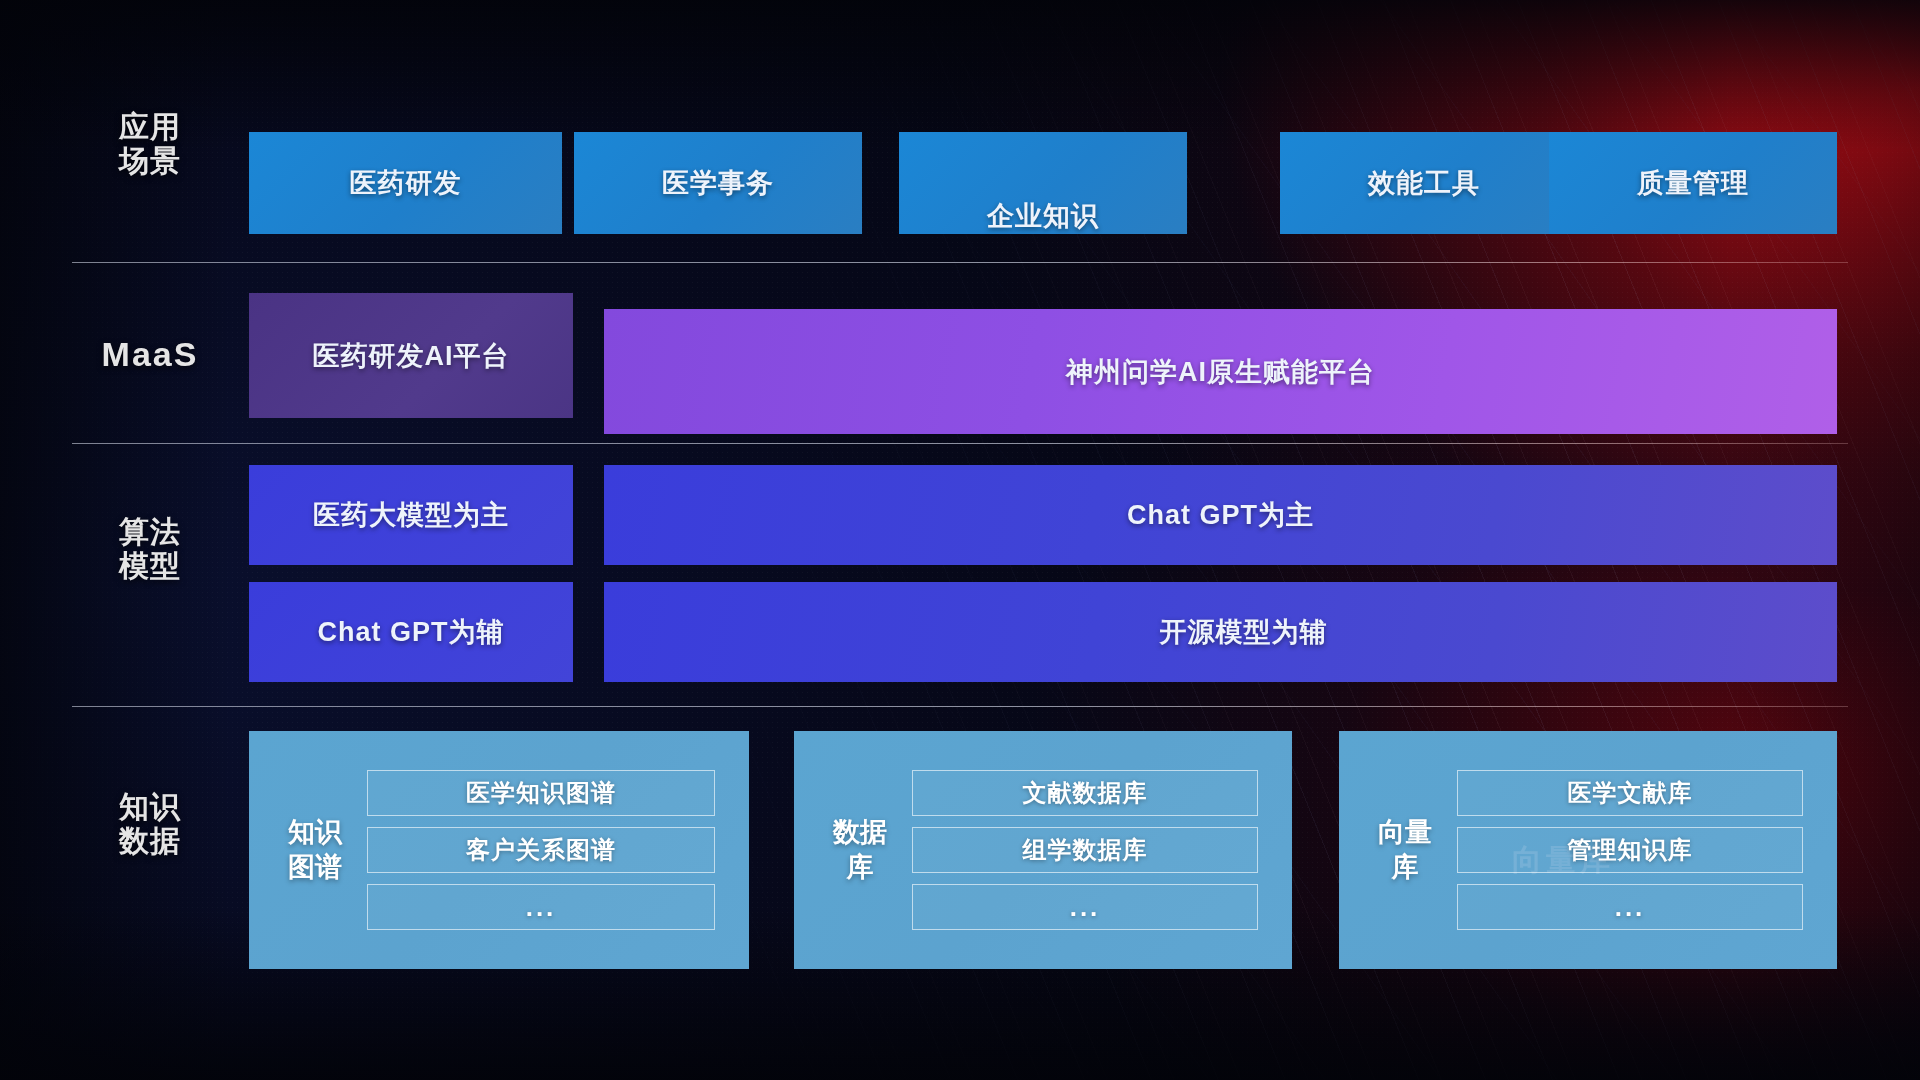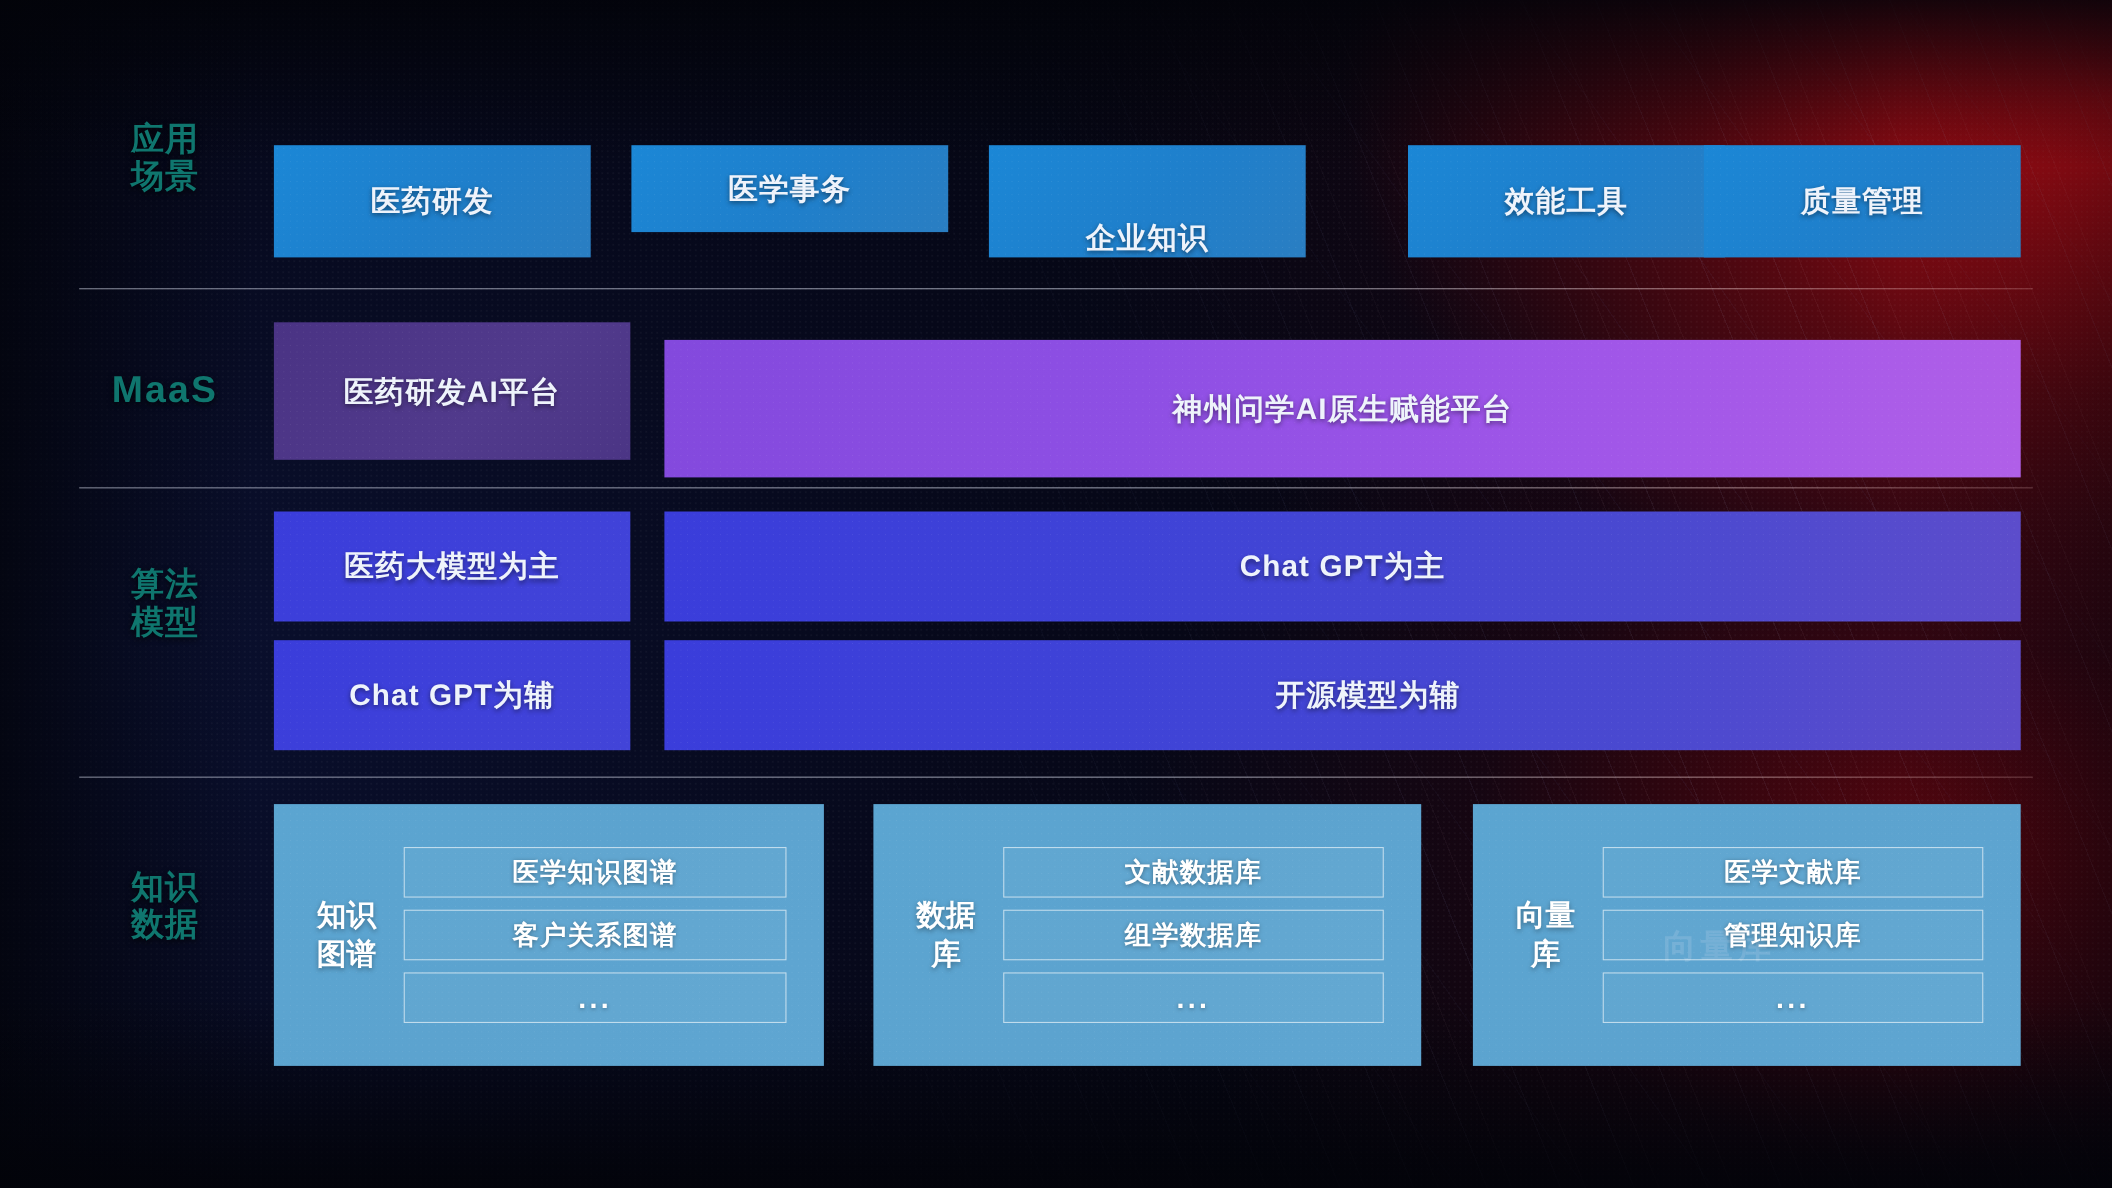--- a/index.html
+++ b/index.html
@@ -56,21 +56,21 @@
   
   #frame{ position:absolute; inset:0; }
 
   .row-divider{
     position:absolute; left:72px; right:72px; height:1px;
     background:linear-gradient(to right, rgba(225,230,245,0.55) 0%, rgba(225,230,245,0.62) 55%, rgba(255,225,225,0.5) 85%, rgba(255,210,210,0.25) 100%);
   }
 
   .row-label{
     position:absolute;
-    color:#0f766e;
+    color:#e5e5e5;
     font-weight:bold;
     text-align:center;
     line-height:1.12;
     letter-spacing:1px;
     text-shadow:0 2px 6px rgba(0,0,0,.75);
     width:150px;
     left:75px;
   }
 
   
@@ -148,25 +148,25 @@
 <div id="bg-dots"></div>
 <div id="bg-vignette"></div>
 
 <div id="frame">
 
   <div class="row-label" style="top:110px; font-size:30px;">
     <div>应用</div>
     <div>场景</div>
   </div>
 
-  <div class="blk app-blk" style="left:249px; top:132px; width:288px; height:102px;">
+  <div class="blk app-blk" style="left:249px; top:132px; width:313px; height:102px;">
     <span class="noise"></span>
     <span class="lbl">医药研发</span>
   </div>
-  <div class="blk app-blk" style="left:574px; top:132px; width:288px; height:79px;">
+  <div class="blk app-blk" style="left:574px; top:132px; width:288px; height:102px;">
     <span class="noise"></span>
     <span class="lbl">医学事务</span>
   </div>
   <div class="blk app-blk" style="left:899px; top:132px; width:288px; height:102px;align-items:flex-end;">
     <span class="noise"></span>
     <span class="lbl">企业知识</span>
   </div>
   <div class="blk app-blk" style="left:1280px; top:132px; width:288px; height:102px;">
     <span class="noise"></span>
     <span class="lbl">效能工具</span>

